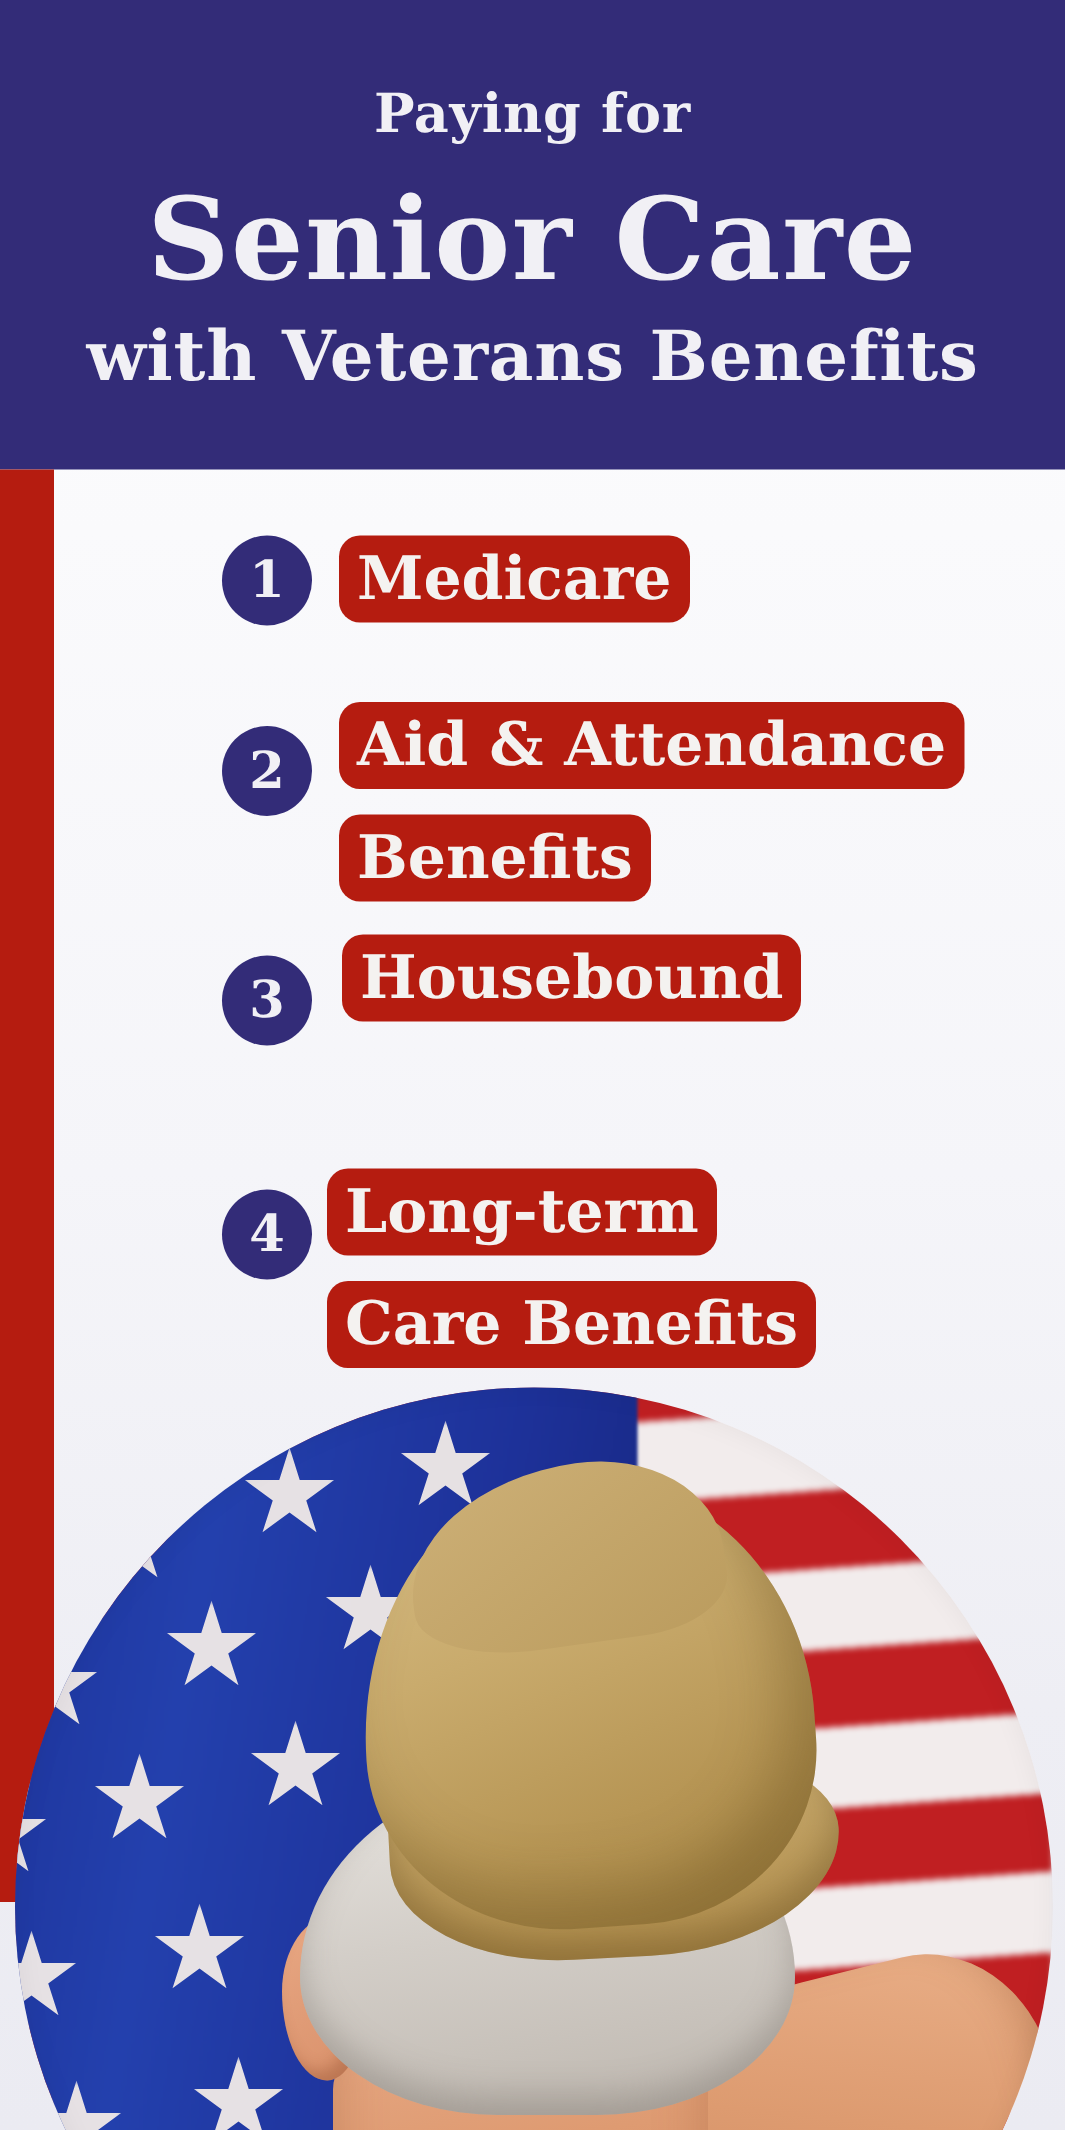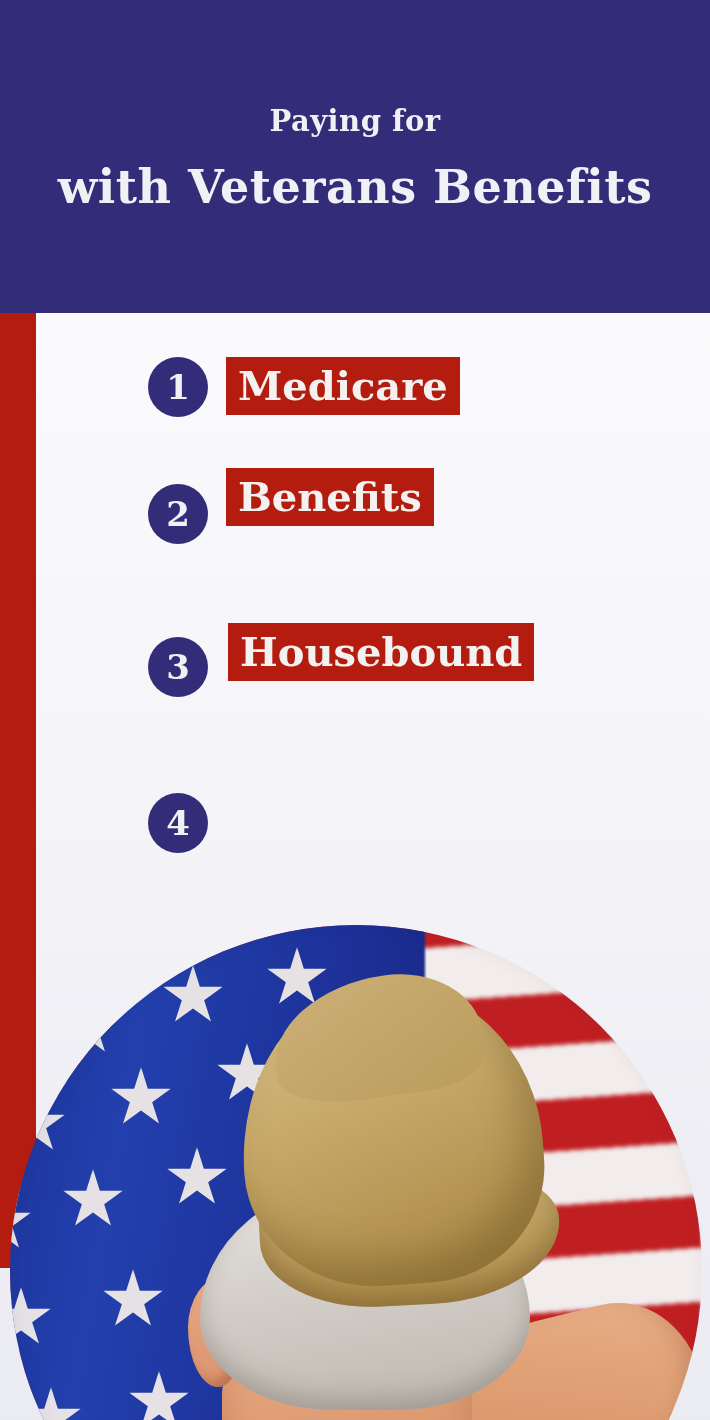--- a/index.html
+++ b/index.html
@@ -28,21 +28,21 @@
   }
   .hdr-line{
     color:#f1f0f5;
     font-family:"DejaVu Serif", serif;
     font-weight:bold;
     letter-spacing:0.5px;
     white-space:nowrap;
     text-align:center;
     line-height:1.0;
   }
-  .hdr-1{ font-size:29px; margin-bottom:28px; }
+  .hdr-1{ font-size:36px; margin-bottom:28px; }
   .hdr-2{ font-size:76px; letter-spacing:1px; margin-bottom:16px; }
   .hdr-3{ font-size:46px;text-align:right; }
 
   
   .left-bar{
     position:absolute; left:0; top:313px;
     width:36px; height:955px;
     background:#b51c10;
   }
 
@@ -75,20 +75,21 @@
   .label-line{
     background:#b51c10;
     color:#f4f2f0;
     font-family:"DejaVu Serif", serif;
     font-weight:bold;
     font-size:40px;
     line-height:1.0;
     padding:9px 12px 9px 12px;
     white-space:nowrap;
     display:block;
+    border-radius:14px;
   }
   .label-line + .label-line{ margin-top:17px; }
 
   
   .item-1{ left:148px; top:44px; }
   .item-2{ left:148px; top:155px; }
   .item-3{ left:148px; top:310px; }
   .item-4{ left:148px; top:466px; }
 
   .item-1 .label-wrap{ margin-left:18px; }
@@ -223,50 +224,56 @@
     border-radius:50%;
   }
 </style>
 </head>
 <body>
 
 <div class="poster">
 
   <div class="header">
     <div class="hdr-line hdr-1">Paying for</div>
+    <div class="hdr-line hdr-2">Senior Care</div>
     <div class="hdr-line hdr-3">with Veterans Benefits</div>
   </div>
 
   <div class="left-bar"></div>
 
   <div class="list">
 
     <div class="item item-1">
       <div class="num-circle">1</div>
       <div class="label-wrap">
         <span class="label-line">Medicare</span>
       </div>
     </div>
 
     <div class="item item-2">
       <div class="num-circle">2</div>
       <div class="label-wrap">
+        <span class="label-line">Aid &amp; Attendance</span>
         <span class="label-line">Benefits</span>
       </div>
     </div>
 
     <div class="item item-3">
       <div class="num-circle">3</div>
       <div class="label-wrap">
         <span class="label-line">Housebound</span>
       </div>
     </div>
 
     <div class="item item-4">
       <div class="num-circle">4</div>
+      <div class="label-wrap">
+        <span class="label-line">Long-term</span>
+        <span class="label-line">Care Benefits</span>
+      </div>
     </div>
 
   </div>
 
   <div class="photo">
     <div class="photo-inner">
 
       <div class="flag-stripes"></div>
       <div class="flag-canton"></div>
 

